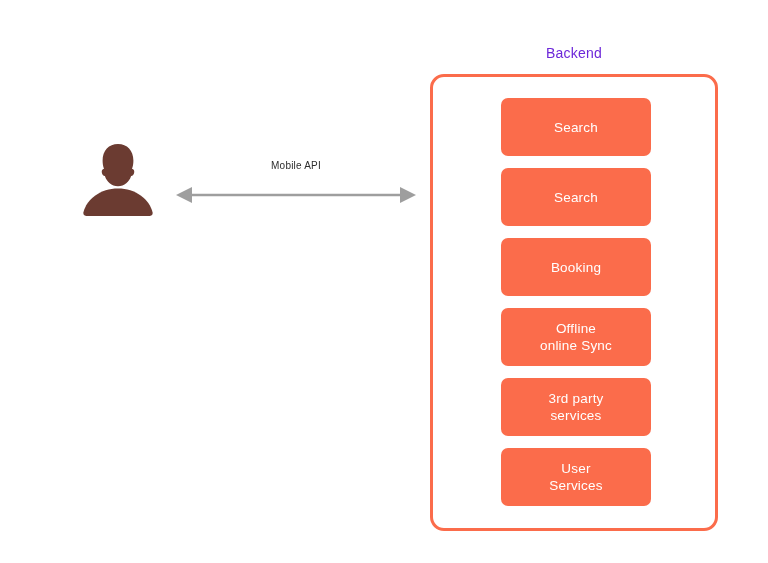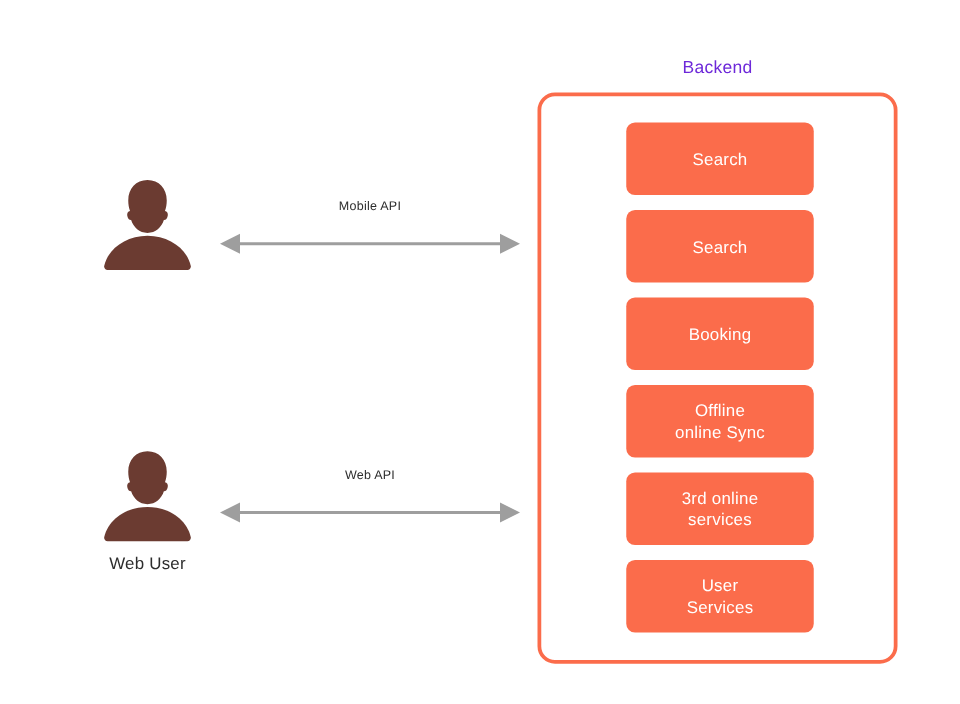--- a/index.html
+++ b/index.html
@@ -130,55 +130,40 @@
 
 <div id="canvas">
 
   <div class="actor" id="actor-mobile">
     <svg class="actor-avatar" viewBox="0 0 72 78" aria-hidden="true">
       <path fill="#6b3b31" d="M36 4c-9.2 0-15.4 6.6-15.4 16.4 0 3 .5 5.9 1.4 8.4-1.6.3-2.6 1.8-2.2 3.7.4 2.2 1.6 3.6 3.1 3.5 1.9 5.9 6.6 10.3 13.1 10.3s11.2-4.4 13.1-10.3c1.5.1 2.7-1.3 3.1-3.5.4-1.9-.6-3.4-2.2-3.7.9-2.5 1.4-5.4 1.4-8.4C51.4 10.6 45.2 4 36 4z"></path>
       <path fill="#6b3b31" d="M36 48.5c-17.4 0-31.5 10.5-34.6 24.1-.4 1.8.9 3.4 2.7 3.4h63.8c1.8 0 3.1-1.6 2.7-3.4C67.5 59 53.4 48.5 36 48.5z"></path>
     </svg>
   </div>
 
-  <div class="actor" id="actor-web">
-    <svg class="actor-avatar" viewBox="0 0 72 78" aria-hidden="true">
-      <path fill="#6b3b31" d="M36 4c-9.2 0-15.4 6.6-15.4 16.4 0 3 .5 5.9 1.4 8.4-1.6.3-2.6 1.8-2.2 3.7.4 2.2 1.6 3.6 3.1 3.5 1.9 5.9 6.6 10.3 13.1 10.3s11.2-4.4 13.1-10.3c1.5.1 2.7-1.3 3.1-3.5.4-1.9-.6-3.4-2.2-3.7.9-2.5 1.4-5.4 1.4-8.4C51.4 10.6 45.2 4 36 4z"></path>
-      <path fill="#6b3b31" d="M36 48.5c-17.4 0-31.5 10.5-34.6 24.1-.4 1.8.9 3.4 2.7 3.4h63.8c1.8 0 3.1-1.6 2.7-3.4C67.5 59 53.4 48.5 36 48.5z"></path>
-    </svg>
-    <div class="actor-label">Web User</div>
-  </div>
 
   <div class="connector" id="connector-mobile">
     <div class="connector-label">Mobile API</div>
     <svg class="connector-arrow" viewBox="0 0 240 22" aria-hidden="true">
       <line x1="14" y1="11" x2="226" y2="11" stroke="#9e9e9e" stroke-width="2.4"></line>
       <polygon points="0,11 16,3 16,19" fill="#9e9e9e"></polygon>
       <polygon points="240,11 224,3 224,19" fill="#9e9e9e"></polygon>
     </svg>
   </div>
 
-  <div class="connector" id="connector-web">
-    <div class="connector-label">Web API</div>
-    <svg class="connector-arrow" viewBox="0 0 240 22" aria-hidden="true">
-      <line x1="14" y1="11" x2="226" y2="11" stroke="#9e9e9e" stroke-width="2.4"></line>
-      <polygon points="0,11 16,3 16,19" fill="#9e9e9e"></polygon>
-      <polygon points="240,11 224,3 224,19" fill="#9e9e9e"></polygon>
-    </svg>
-  </div>
 
   <div id="backend-title">Backend</div>
 
   <div id="backend-container">
     <div id="service-list">
       <div class="service-box">Search</div>
       <div class="service-box">Search</div>
       <div class="service-box">Booking</div>
       <div class="service-box">Offline
 online Sync</div>
-      <div class="service-box">3rd online
+      <div class="service-box">3rd party
 services</div>
       <div class="service-box">User
 Services</div>
     </div>
   </div>
 
 </div>
 
 </body></html>

